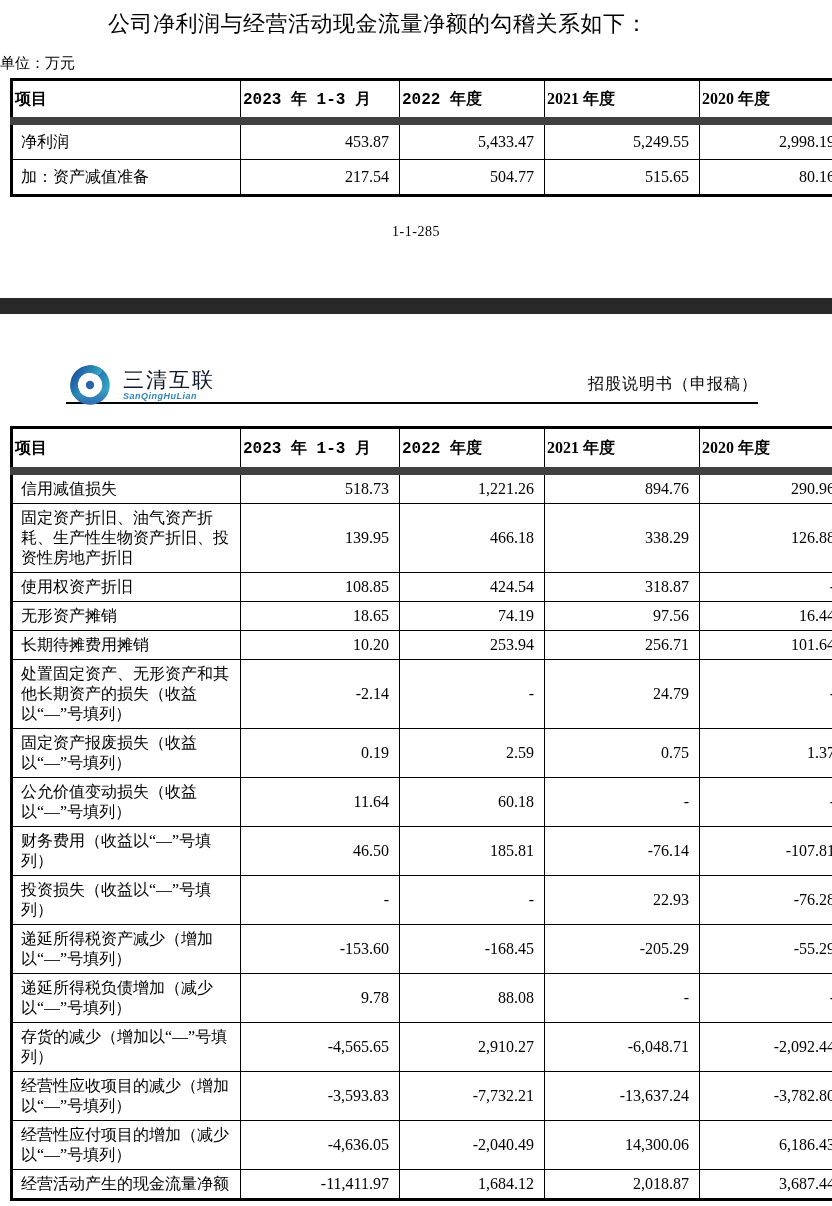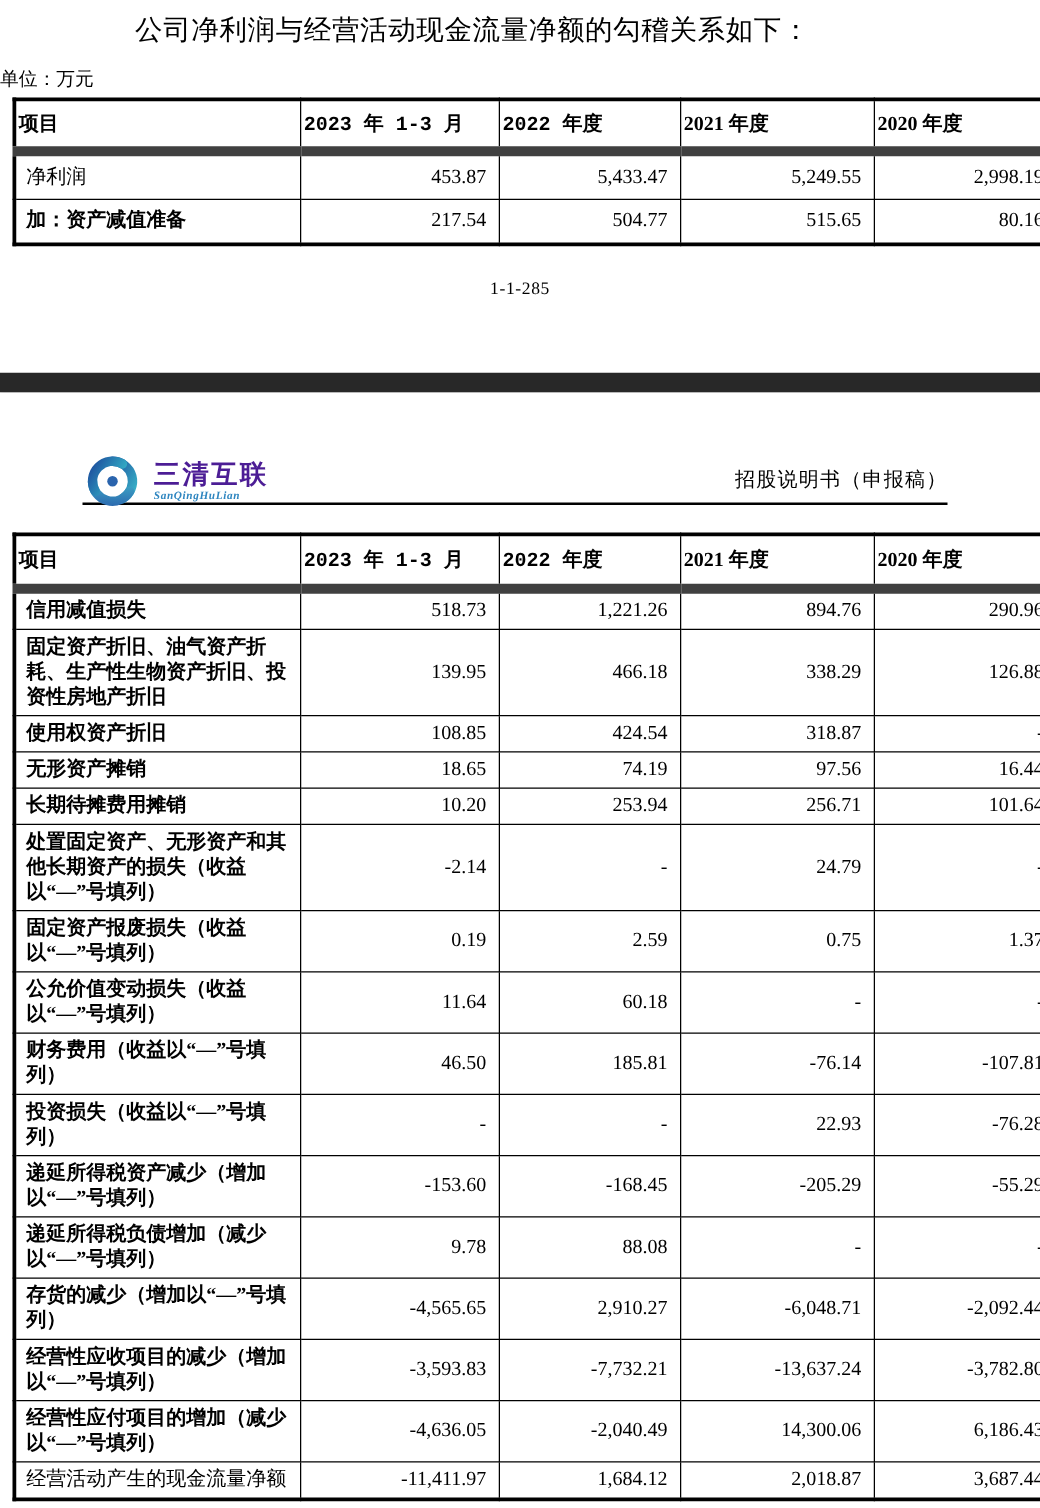--- a/index.html
+++ b/index.html
@@ -32,24 +32,24 @@
   .page2{position:relative;background:#fff;padding-top:1px;}
   .p2-header{
     margin:46px 74px 0 66px;
     display:flex;justify-content:space-between;align-items:flex-end;
     border-bottom:2px solid #000;
   }
   .logo{display:flex;align-items:center;gap:9px;margin-bottom:-7px;}
   .logo-icon{width:48px;height:48px;flex:0 0 auto;}
   .logo-text .brand-cn{
     font-family:"Liberation Sans","DejaVu Sans",sans-serif;
-    font-size:21px;font-weight:bold;color:#4c1d95;letter-spacing:2px;line-height:1.05;
+    font-size:21px;font-weight:normal;color:#0f172a;letter-spacing:2px;line-height:1.05;
   }
   .logo-text .brand-en{
-    font-family:Liberation Serif, serif;
+    font-family:Liberation Sans, sans-serif;
     font-size:9px;font-style:italic;font-weight:bold;color:#2f86c0;letter-spacing:0.5px;
   }
   .doc-type{font-size:16px;padding-bottom:7px;letter-spacing:1px;}
   
   table.fin{
     margin-left:10px;width:808px;
     border-collapse:collapse;table-layout:fixed;
     border:3px solid #000;
     font-size:16px;
   }
@@ -58,21 +58,21 @@
     font-weight:bold;text-align:left;
     border-bottom:8px solid #404040;
     padding:4px 2px;height:30px;font-size:16px;
   }
   table.fin th:nth-child(1){width:223px;}
   table.fin th:nth-child(2){width:154px;font-family:Liberation Mono, monospace;}
   table.fin th:nth-child(3){width:140px;font-family:Liberation Mono, monospace;}
   table.fin th:nth-child(4){width:150px;}
   table.fin th:nth-child(5){width:141px;}
   table.fin td{padding:4px 8px;line-height:20px;}
-  table.fin td.label{text-align:left;padding-left:8px;padding-right:4px;font-weight:bold;}
+  table.fin td.label{text-align:left;padding-left:8px;padding-right:4px;}
   table.fin td.num{text-align:right;padding-right:10px;}
   table.fin tr.bold td{font-weight:normal;}
   table.t1 td{height:26px;}
   table.t1 thead th{height:28px;}
   table.t2 td{height:20px;}
   .t2{margin-top:22px;}
 </style>
 </head>
 <body>
 

